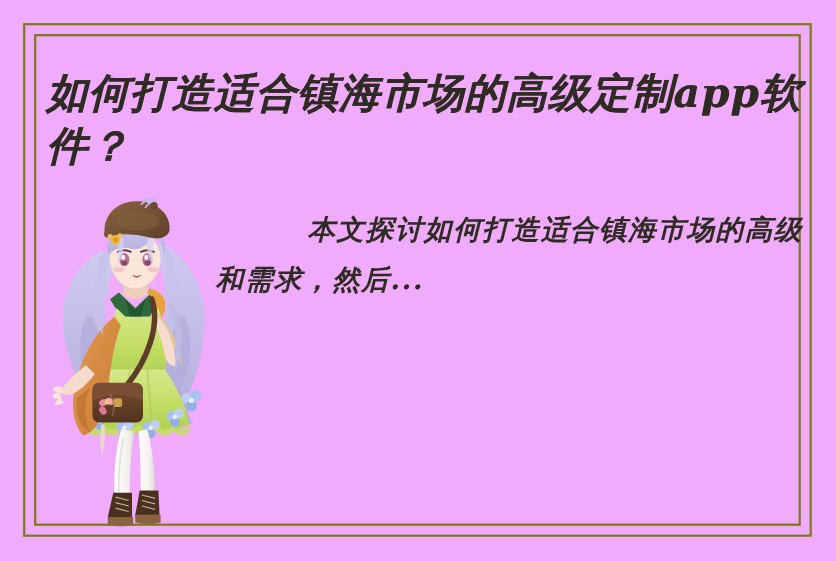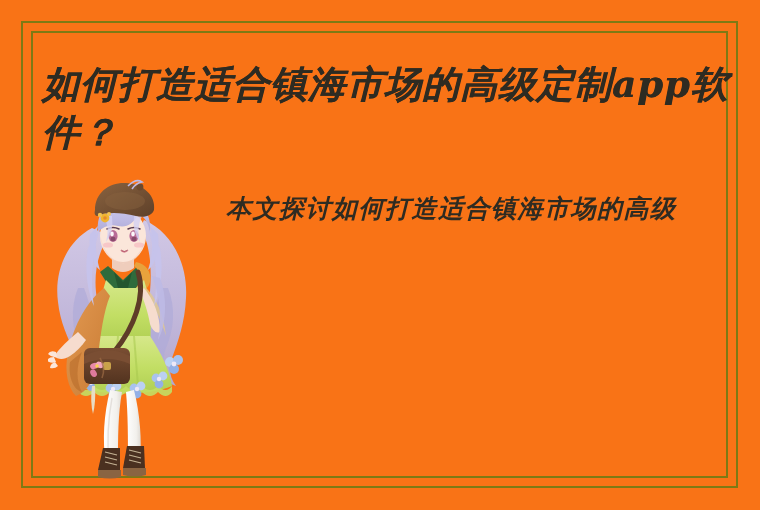--- a/index.html
+++ b/index.html
@@ -8,21 +8,21 @@
     background: #ffffff;
   }
   body {
     font-family: "DejaVu Sans", "Liberation Sans", sans-serif;
   }
 
   .card {
     position: relative;
     width: 760px;
     height: 510px;
-    background: #f97316;
+    background: #f0abfc;
     overflow: hidden;
   }
 
   
   .frame-outer {
     position: absolute;
     left: 21px;
     top: 21px;
     width: 717px;
     height: 467px;
@@ -74,20 +74,21 @@
     font-style: italic;
     color: #2e2b22;
     letter-spacing: 1.5px;
   }
   .body-text .bln {
     display: block;
     white-space: nowrap;
   }
   .body-text .indent {
     padding-left: 30px;
+    text-align: right;
   }
 
   
   .illustration {
     position: absolute;
     left: 48px;
     top: 176px;
     width: 152px;
     height: 306px;
   }
@@ -101,20 +102,21 @@
   <div class="frame-outer"></div>
   <div class="frame-inner"></div>
 
   <div class="title">
     <span class="ln">如何打造适合镇海市场的高级定制app软</span>
     <span class="ln">件？</span>
   </div>
 
   <div class="body-text">
     <span class="bln indent">本文探讨如何打造适合镇海市场的高级</span>
+    <span class="bln">和需求，然后...</span>
   </div>
 
   <div class="illustration">
     <svg viewBox="0 0 152 306" width="152" height="306" xmlns="http://www.w3.org/2000/svg">
       <defs>
         <linearGradient id="hairG" x1="0" y1="0" x2="0" y2="1">
           <stop offset="0%" stop-color="#CFCCF0"></stop>
           <stop offset="60%" stop-color="#BEBAE4"></stop>
           <stop offset="100%" stop-color="#AFABD8"></stop>
         </linearGradient>

